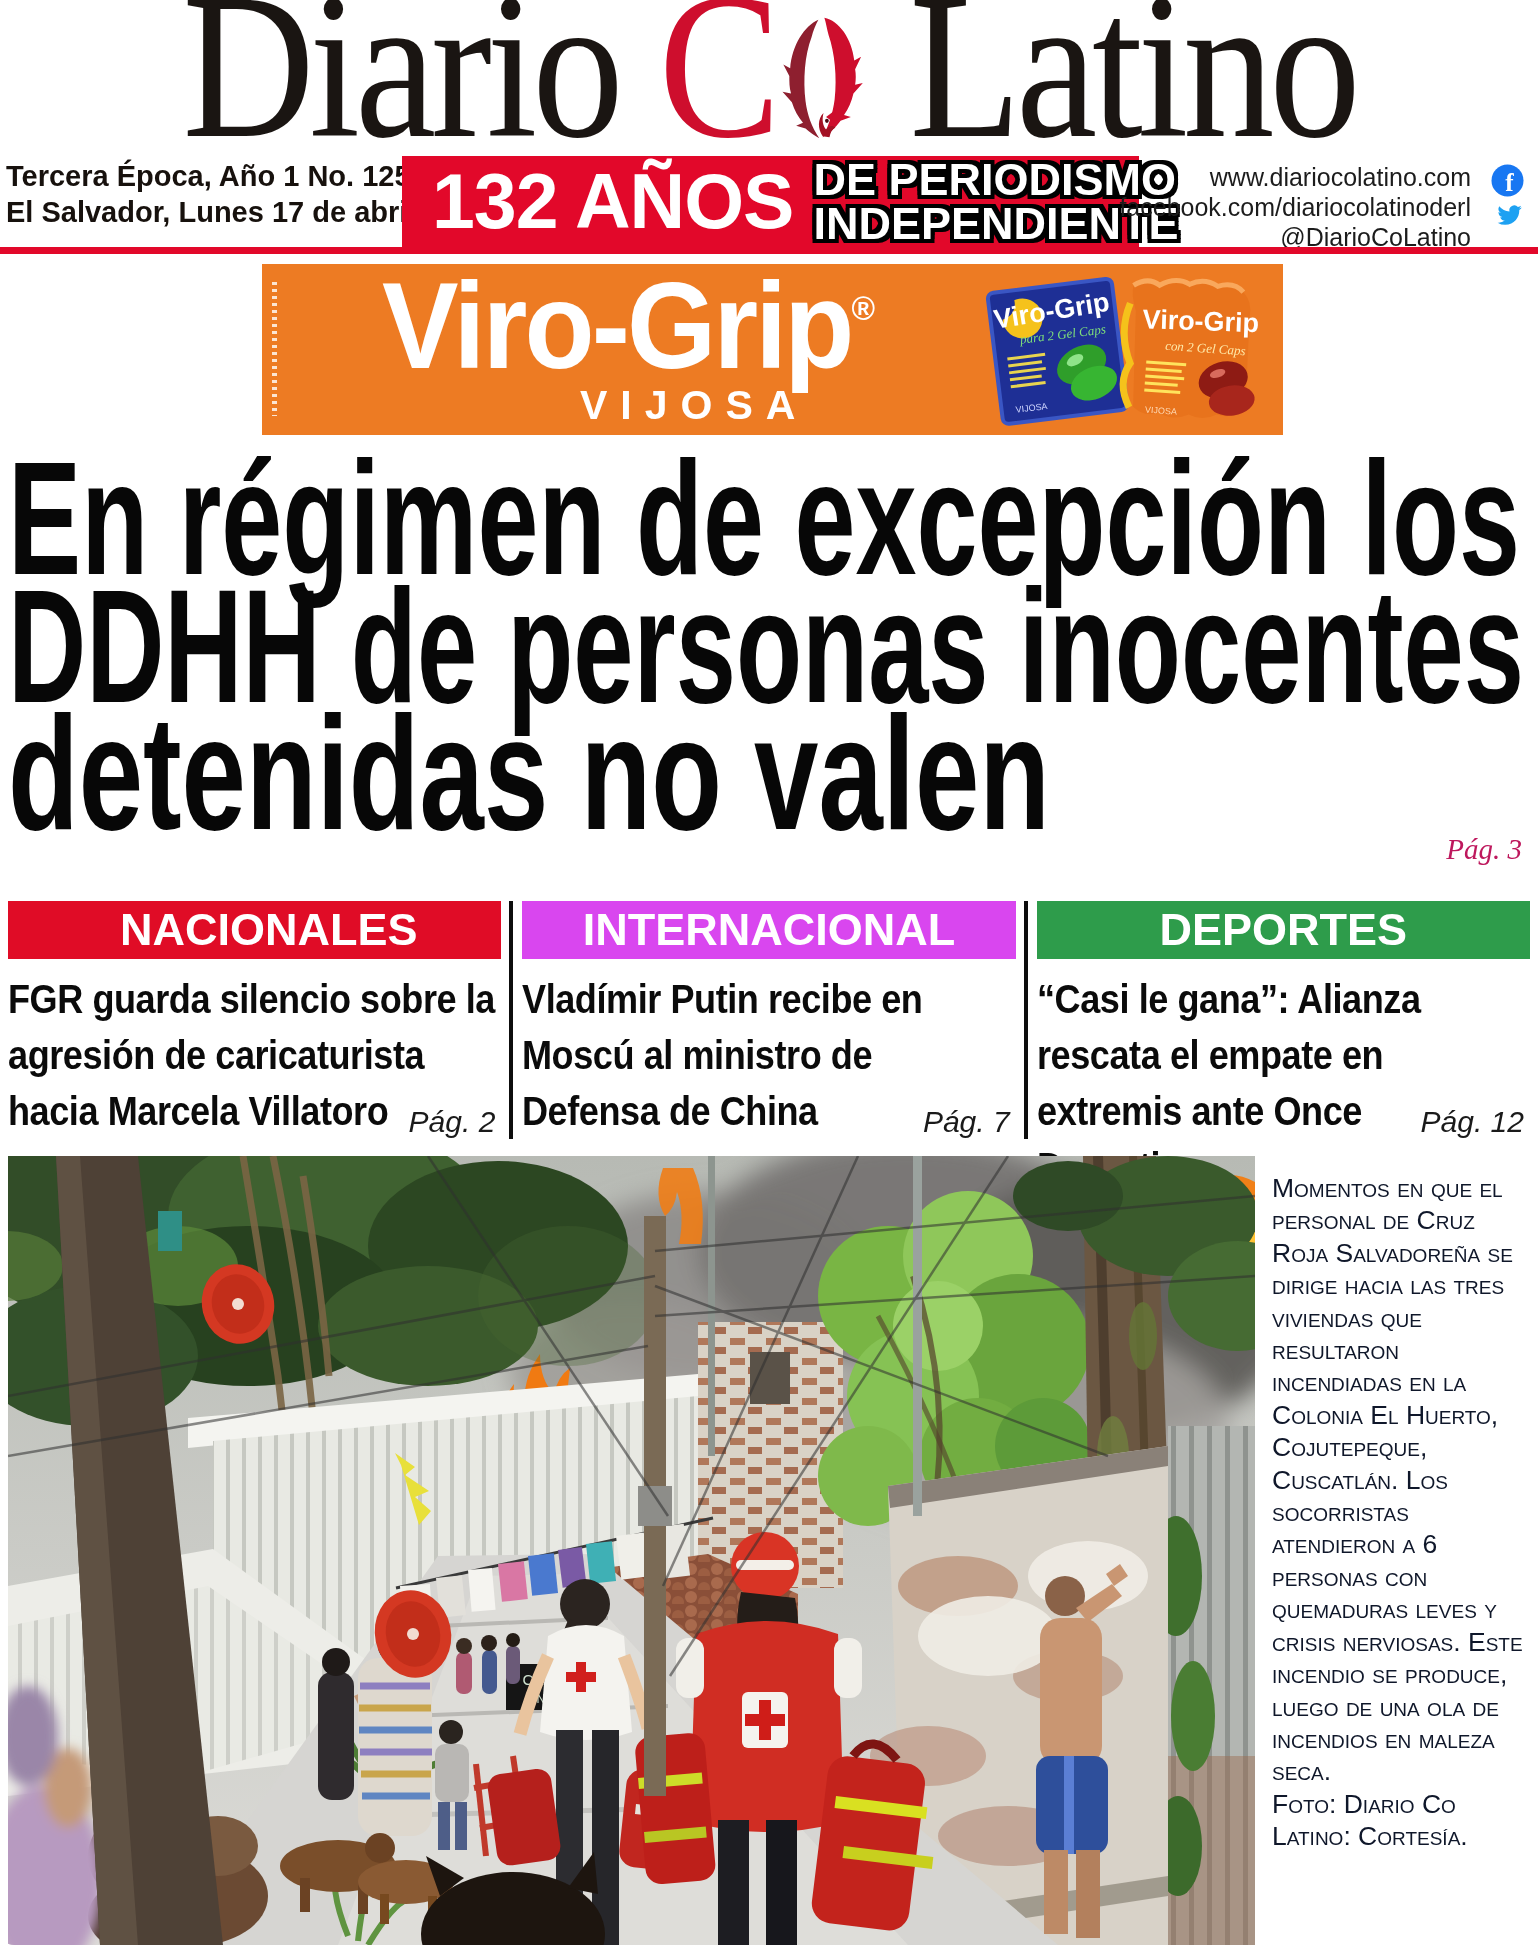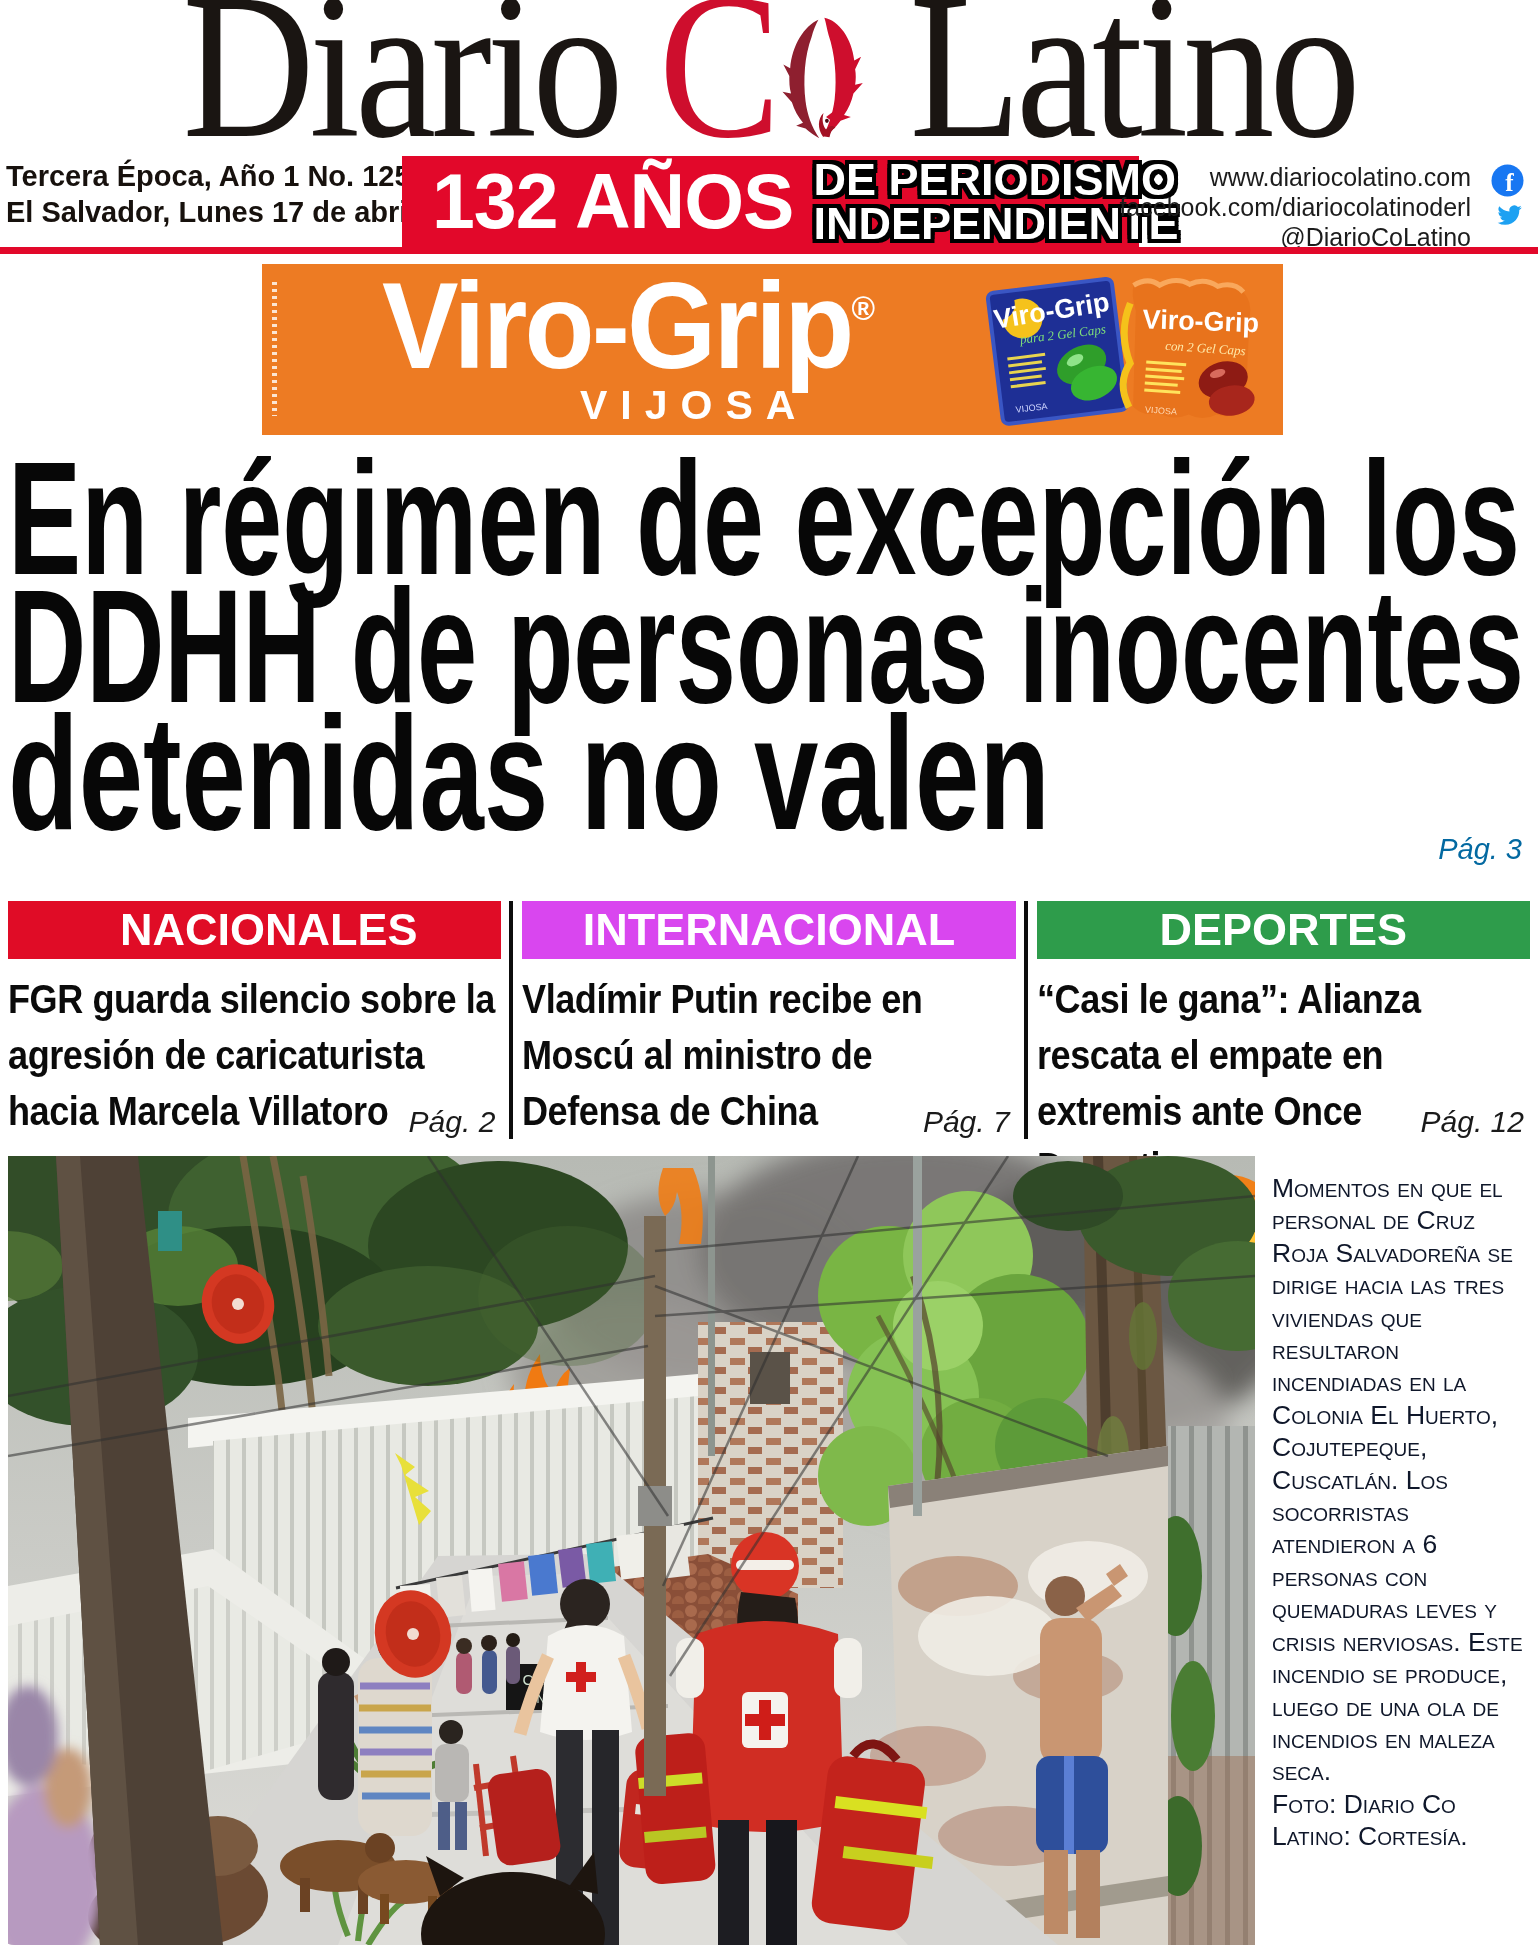--- a/index.html
+++ b/index.html
@@ -33,21 +33,21 @@
   .ad-fineprint{position:absolute;left:10px;top:18px;width:5px;height:134px;
     background:repeating-linear-gradient(#fff 0 3px,rgba(255,255,255,0) 3px 7px);opacity:.8;}
   .ad-brand{position:absolute;left:120px;top:-8px;color:#fff;font-weight:bold;font-size:122px;
     letter-spacing:-3px;transform:scaleX(0.94);transform-origin:left top;white-space:nowrap;}
   .ad-reg{font-size:34px;vertical-align:48px;letter-spacing:0;}
   .ad-company{position:absolute;left:318px;top:118px;color:#fff;font-weight:bold;font-size:41px;letter-spacing:13px;}
   .ad-packs{position:absolute;right:6px;top:4px;width:300px;height:163px;}
 
   
   .lead-svg{position:absolute;left:8px;top:450px;width:1524px;height:395px;}
-  .lead-pag{position:absolute;right:16px;top:833px;font-size:29px;font-style:italic;color:#0369a1;}
+  .lead-pag{position:absolute;right:16px;top:833px;font-size:29px;font-style:italic;color:#be185d;font-family:Liberation Serif, serif;}
 
   
   .sections{position:absolute;left:8px;top:901px;width:1522px;height:238px;display:flex;}
   .col{position:relative;flex:1;}
   .col + .col{border-left:4px solid #0d0d0d;margin-left:8px;padding-left:9px;}
   .bar{height:58px;display:flex;align-items:center;justify-content:center;color:#fff;
        font-weight:bold;font-size:45px;letter-spacing:0;}
   .story{margin-top:12px;font-weight:bold;font-size:41px;line-height:56px;letter-spacing:-0.5px;
          transform:scaleX(0.88);transform-origin:left top;width:113%;color:#0b0b0b;}
   .pag{position:absolute;right:6px;bottom:0;font-size:30px;font-style:italic;color:#1a1a1a;}

